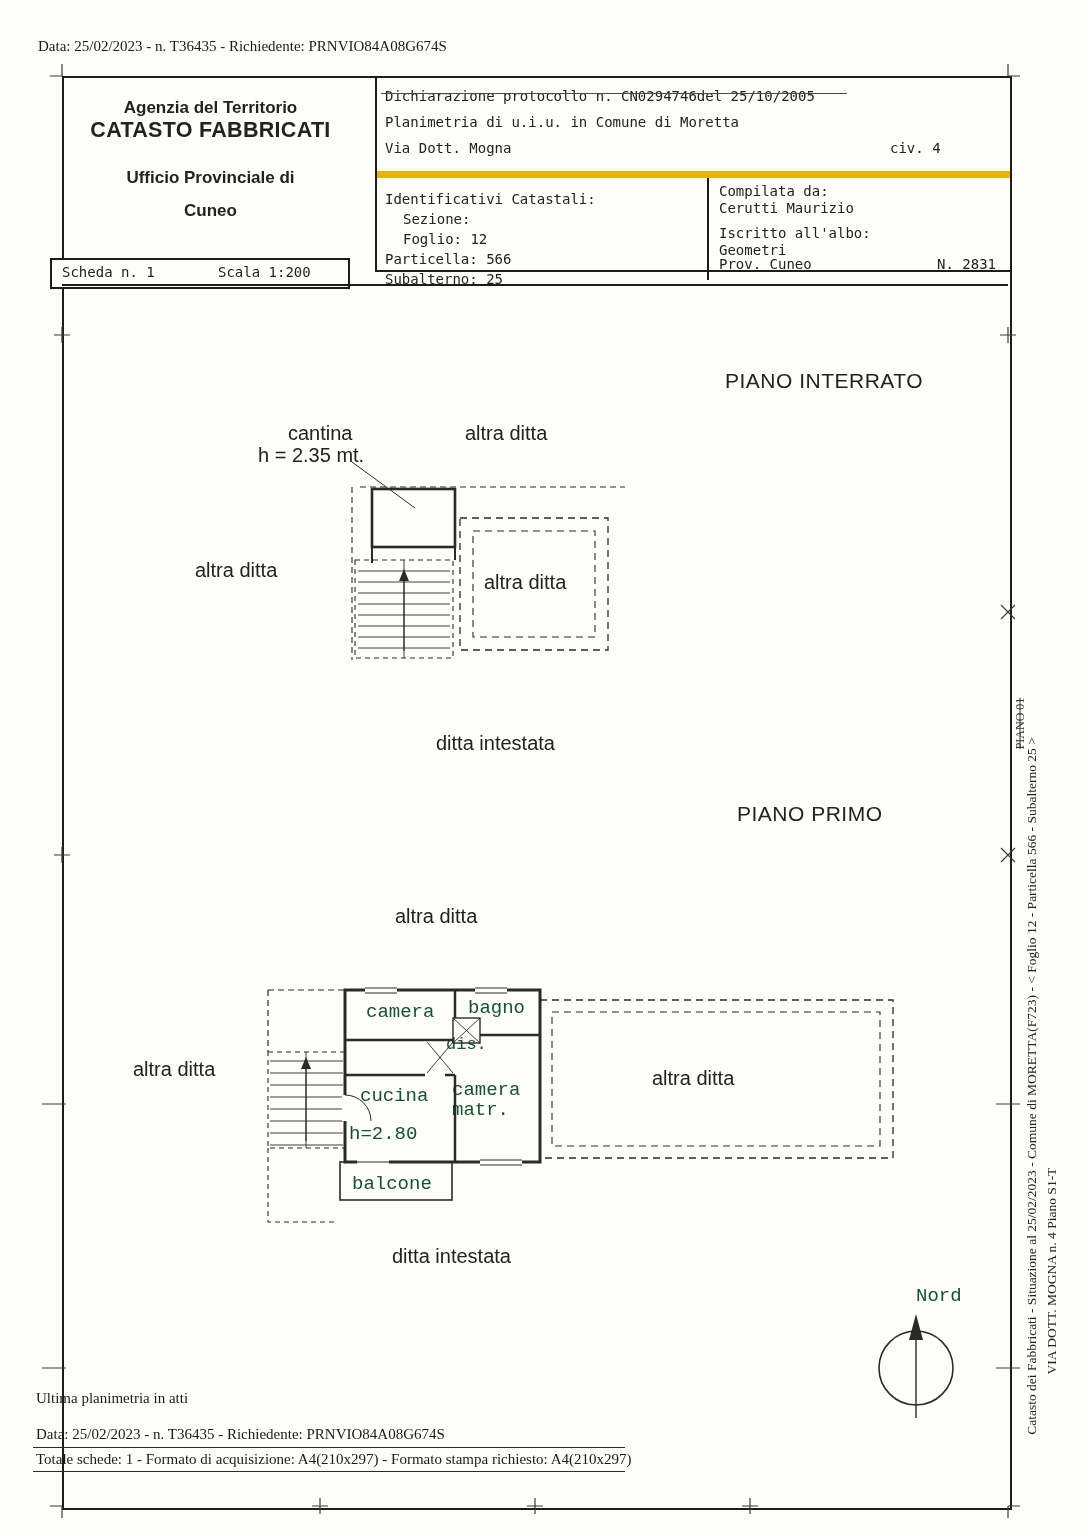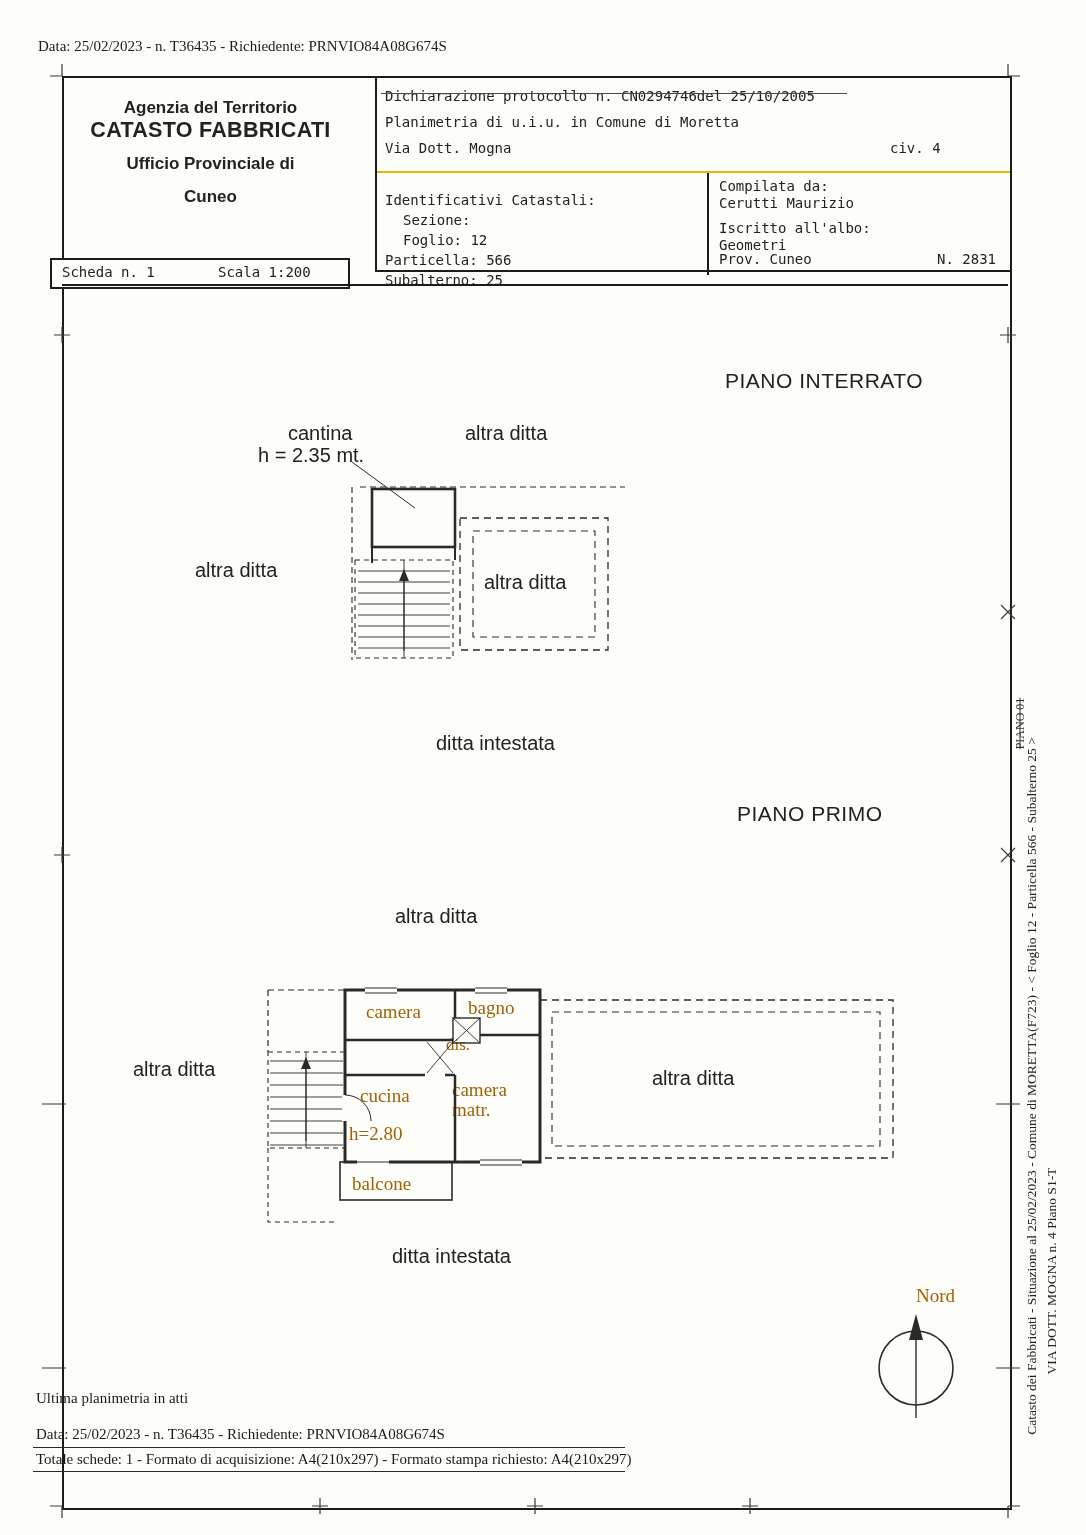--- a/index.html
+++ b/index.html
@@ -10,45 +10,45 @@
   .sans{font-family:"Liberation Sans",sans-serif}
   .serif{font-family:"Liberation Serif",serif}
 
   #top-note{left:38px;top:38px;font-size:15px;white-space:nowrap}
 
   .outer-frame{left:62px;top:76px;width:946px;height:1430px;border:2px solid #1c1c1c}
 
   .agency{left:68px;top:98px;width:285px;text-align:center;font-weight:bold;color:#222}
   .ag1{font-size:17px}
   .ag2{font-size:21.5px;letter-spacing:.3px}
-  .ag3{font-size:17px;margin-top:11px}
+  .ag3{font-size:17px;margin-top:25px}
   .ag4{font-size:17px;margin-top:13px}
 
   .decl-box{left:375px;top:76px;width:633px;height:194px;border-left:2px solid #1c1c1c;border-bottom:2px solid #1c1c1c;font-size:14px;color:#222}
-  .decl-top{position:relative;height:88px;border-bottom:2px solid #eab308;padding:7px 24px 0 8px;line-height:1.86}
+  .decl-top{position:relative;height:88px;border-bottom:7px solid #eab308;padding:7px 24px 0 8px;line-height:1.86}
   .street-row{position:relative}
   .civ{position:absolute;left:505px;top:0}
   .protocol-underline{position:absolute;left:4px;top:17px;width:466px;border-top:1px solid #4a4a4a}
   .decl-bottom{display:flex;height:102px}
-  .col-left{width:322px;padding:18px 0 0 8px;line-height:1.42}
+  .col-left{width:322px;padding:12px 0 0 8px;line-height:1.42}
   .col-left .ind{padding-left:18px}
   .col-right{position:relative;flex:1;border-left:2px solid #1c1c1c;padding:5px 16px 0 10px;line-height:1.18}
   .col-right .mt{margin-top:9px}
   .col-right .prov{position:absolute;left:10px;bottom:7px}
   .col-right .nalbo{position:absolute;right:14px;bottom:7px}
 
   .scheda-box{left:50px;top:258px;width:296px;height:27px;border:2px solid #1c1c1c;background:#fdfdfa;font-size:14px;color:#222}
   .scheda-box .sn{position:absolute;left:10px;top:4px}
   .scheda-box .sc{position:absolute;left:166px;top:4px}
 
   .drawing-top-line{left:62px;top:284px;width:946px;height:0;border-top:2px solid #1c1c1c}
 
   .lbl{font-family:"Liberation Sans",sans-serif;font-size:20px;color:#222;white-space:nowrap}
   .title-lbl{font-size:21px;letter-spacing:.5px}
-  .room{font-family:Liberation Serif, serif;font-size:19px;color:#a16207;white-space:nowrap}
+  .room{font-family:Liberation Mono, monospace;font-size:19px;color:#14532d;white-space:nowrap}
   .room-sm{font-size:17px}
 
   .vtext{font-family:"Liberation Serif",serif;font-size:13.5px;color:#222;text-align:center;white-space:nowrap;transform:rotate(-90deg)}
   .struck{text-decoration:line-through;font-size:12px;color:#333}
 
   .footer-text{font-family:"Liberation Serif",serif;font-size:15px;color:#1a1a1a;white-space:nowrap}
   .footer-line{border-top:1.5px solid #2a2a2a;height:0}
 </style>
 </head>
 <body>

